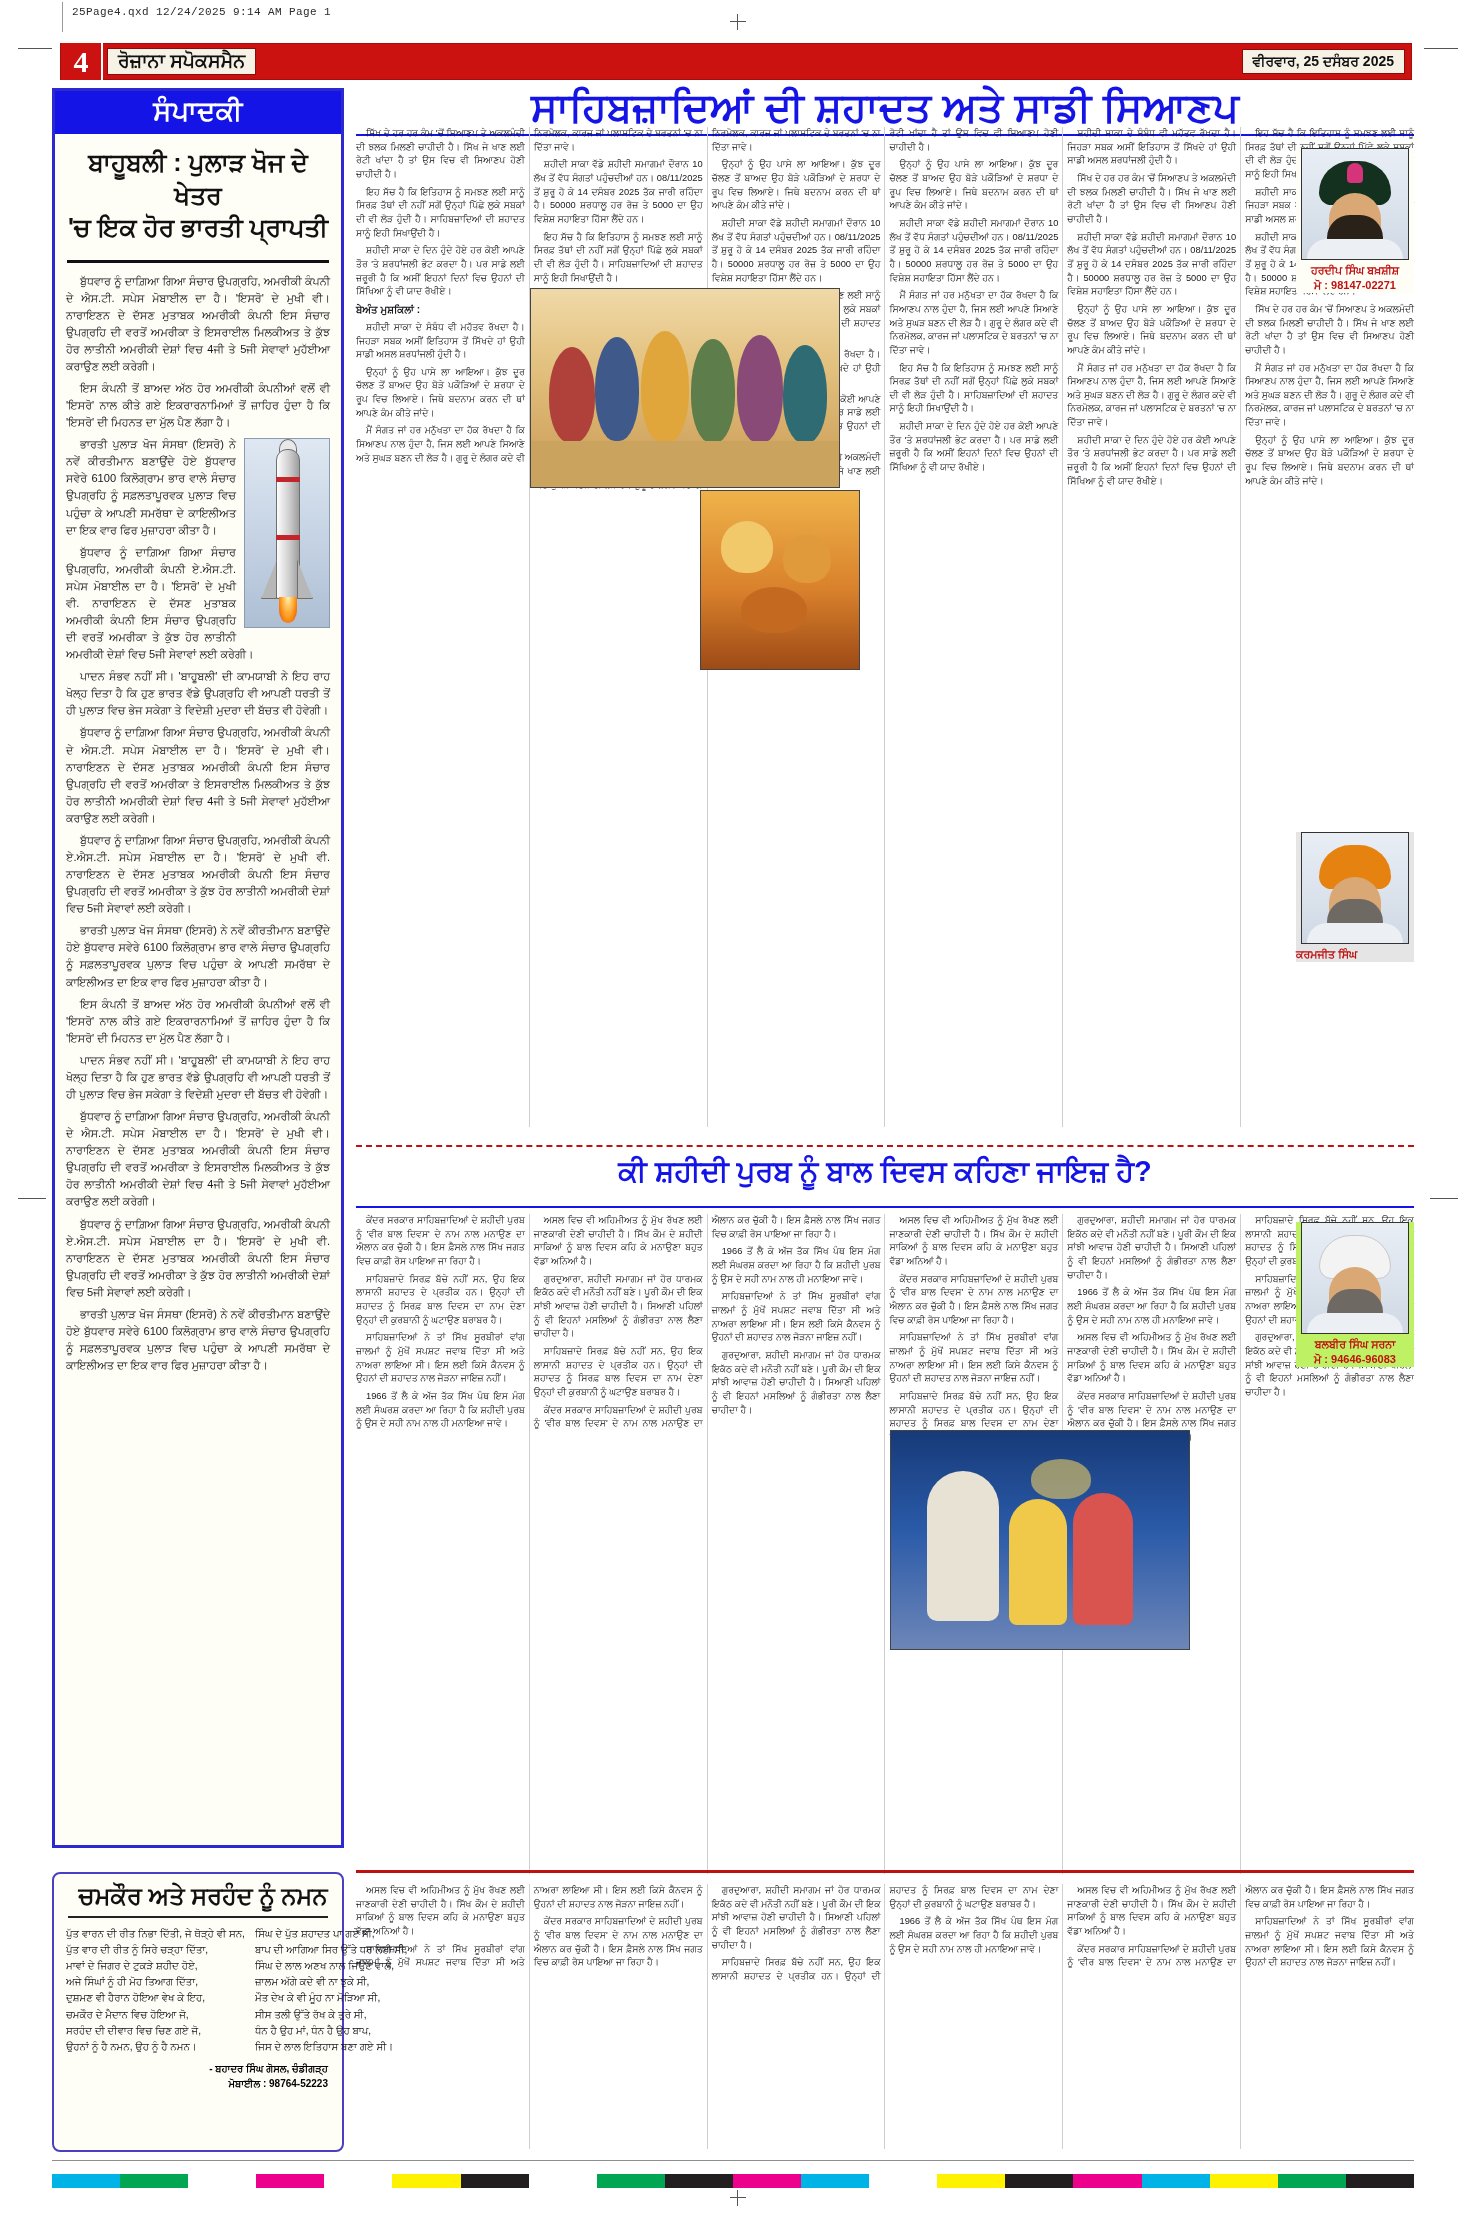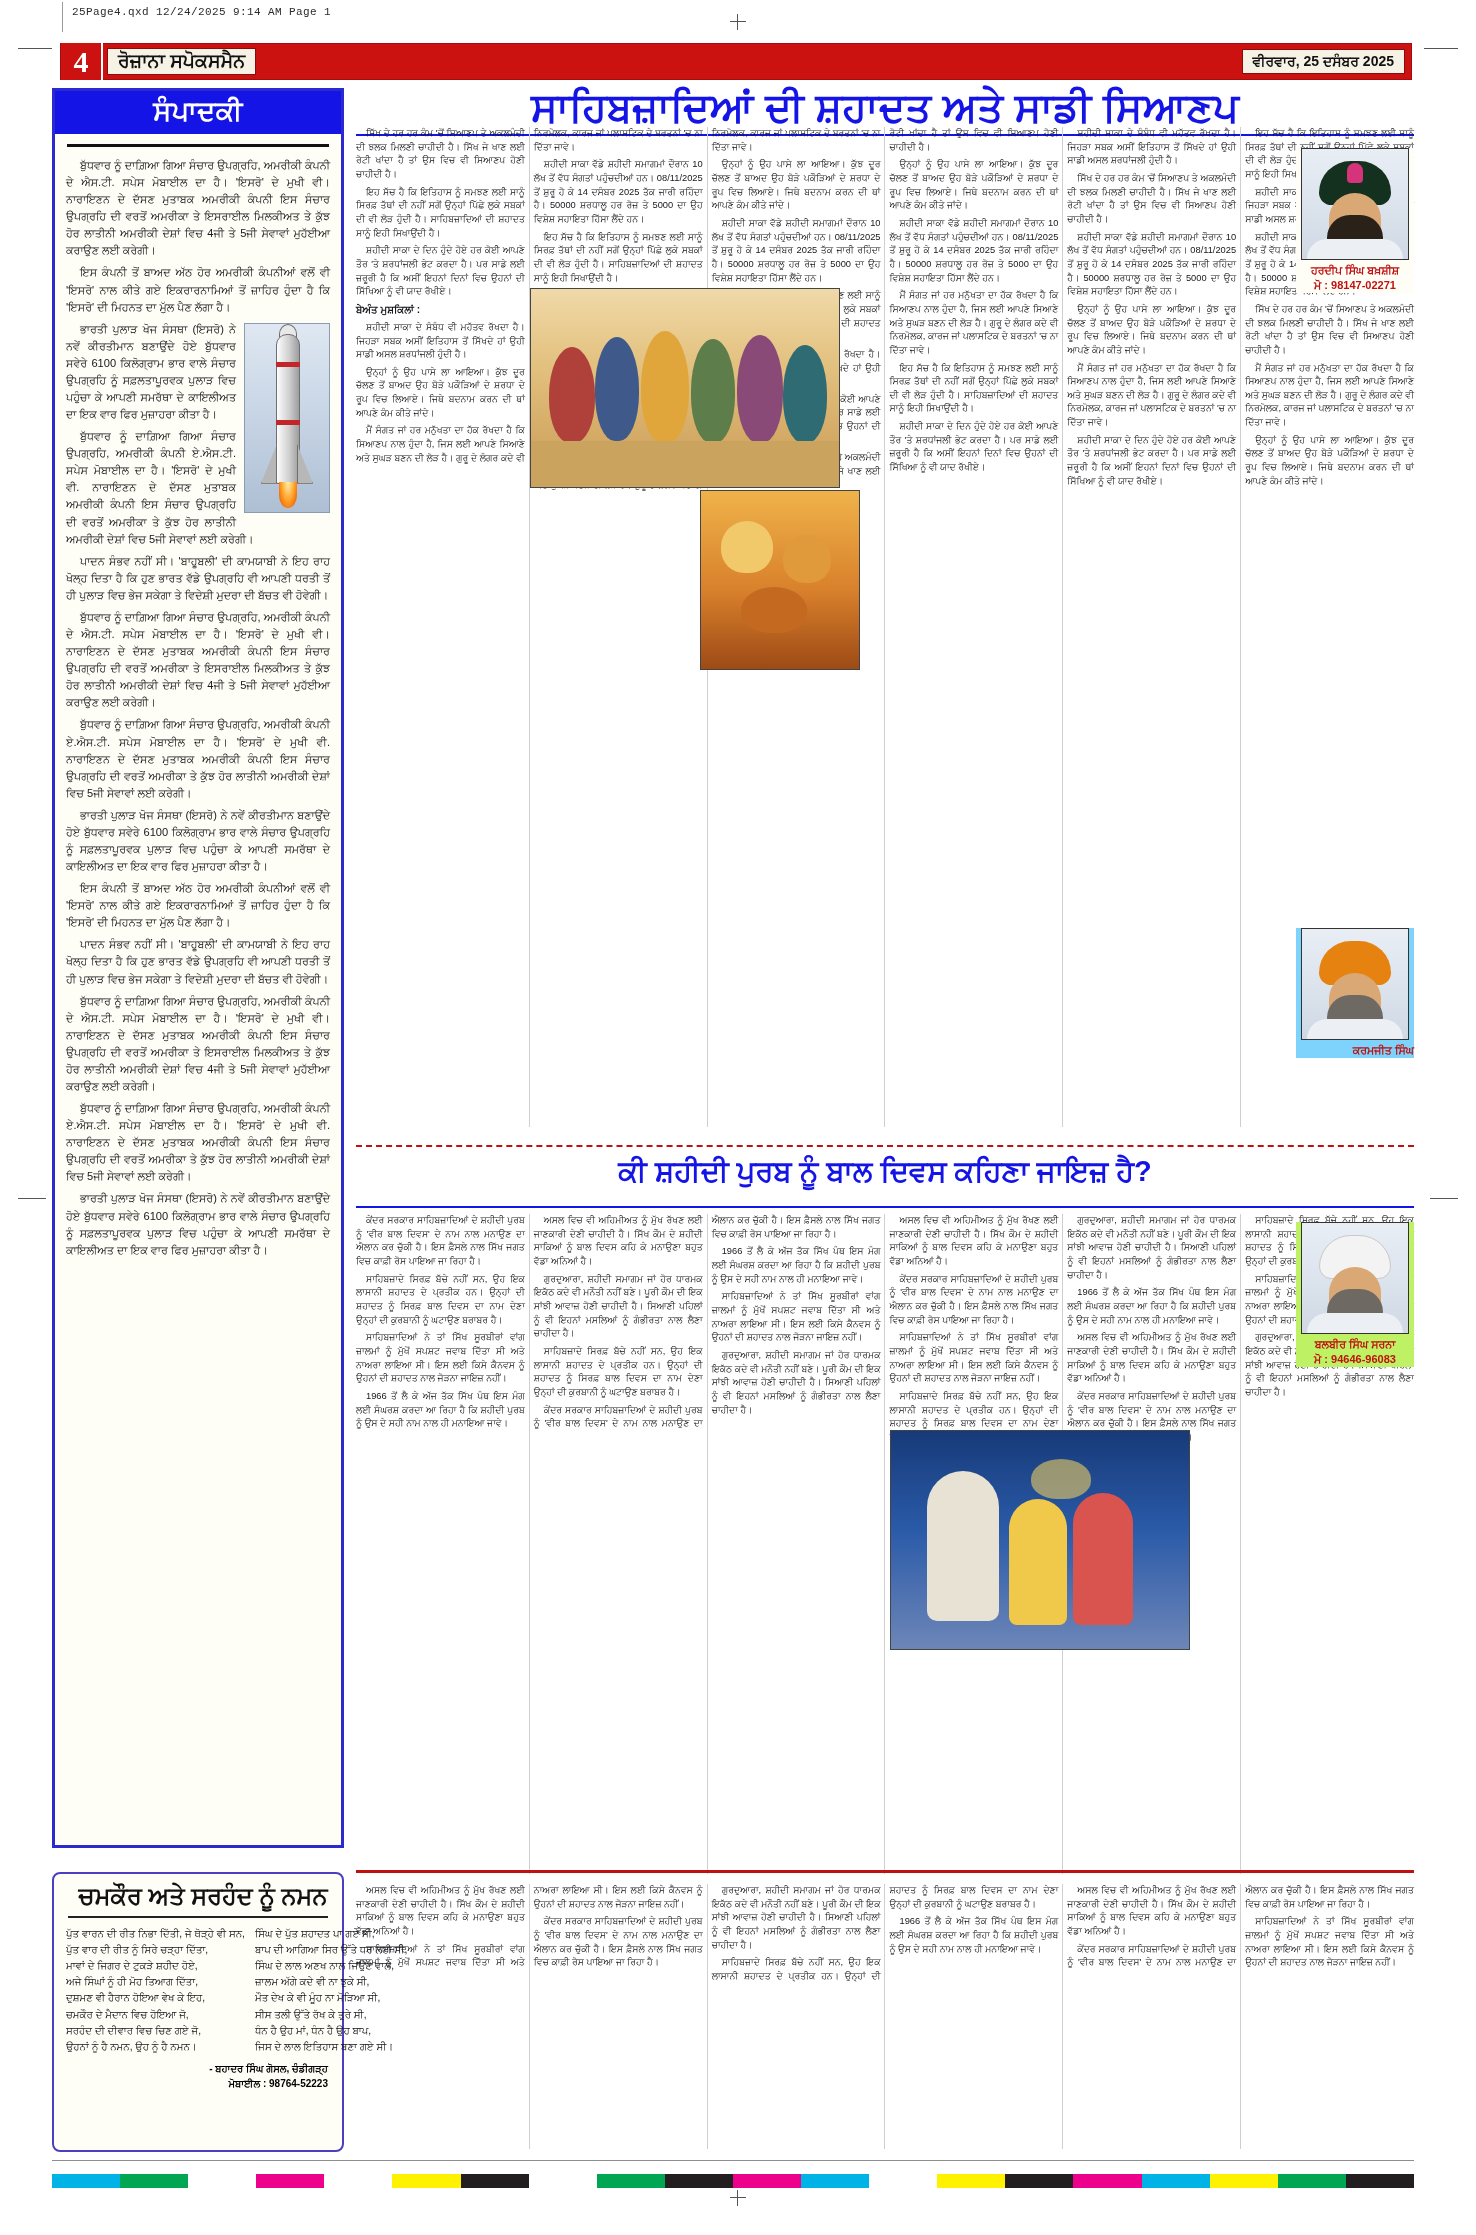--- a/index.html
+++ b/index.html
@@ -159,21 +159,21 @@
   }
   .ph-beard.grey { background:#6e6a63; }
   .ph-shoulders {
     position:absolute; left:50%; transform:translateX(-50%); bottom:0;
     width:96px; height:20px; background:#eceff3; border-radius: 40px 40px 0 0;
   }
   .author-name { color:#c01111; font-size:11px; font-weight:bold; margin-top:3px; line-height:1.35; }
   .author-phone { color:#c01111; font-size:11px; font-weight:bold; line-height:1.35; }
 
   .author2 {
-    position: absolute; right: 62px; top: 928px; width: 118px; text-align:right; z-index:5; background:#7dd3fc;
+    position: absolute; right: 62px; top: 832px; width: 118px; text-align:left; z-index:5; background:#e5e5e5;
   }
 
   
   .photo-a {
     position:absolute; left: 530px; top: 288px; width: 310px; height: 200px;
     border: 1px solid #444; overflow:hidden;
     background: linear-gradient(180deg,#f0d9a8 0%,#e2c07d 40%,#c99a55 100%);
   }
   .photo-b {
     position:absolute; left: 700px; top: 490px; width: 160px; height: 180px;
@@ -246,20 +246,24 @@
   <div class="crop" style="left:1430px; top:1198px; width:28px; height:1px;"></div>
 
   <div class="masthead">
     <div class="mast-num">4</div>
     <div class="mast-name">ਰੋਜ਼ਾਨਾ ਸਪੋਕਸਮੈਨ</div>
     <div class="mast-date">ਵੀਰਵਾਰ, 25 ਦਸੰਬਰ 2025</div>
   </div>
 
   <div class="edit-box">
     <div class="edit-banner">ਸੰਪਾਦਕੀ</div>
+    <div class="edit-title">
+      <span class="txt">ਬਾਹੂਬਲੀ : ਪੁਲਾੜ ਖੋਜ ਦੇ ਖੇਤਰ</span>
+      <span class="l2">'ਚ ਇਕ ਹੋਰ ਭਾਰਤੀ ਪ੍ਰਾਪਤੀ</span>
+    </div>
     <div class="edit-rule"></div>
     <div class="edit-body">
       <p>ਬੁੱਧਵਾਰ ਨੂੰ ਦਾਗ਼ਿਆ ਗਿਆ ਸੰਚਾਰ ਉਪਗ੍ਰਹਿ, ਅਮਰੀਕੀ ਕੰਪਨੀ ਦੇ ਐਸ.ਟੀ. ਸਪੇਸ ਮੋਬਾਈਲ ਦਾ ਹੈ। 'ਇਸਰੋ' ਦੇ ਮੁਖੀ ਵੀ। ਨਾਰਾਇਣਨ ਦੇ ਦੱਸਣ ਮੁਤਾਬਕ ਅਮਰੀਕੀ ਕੰਪਨੀ ਇਸ ਸੰਚਾਰ ਉਪਗ੍ਰਹਿ ਦੀ ਵਰਤੋਂ ਅਮਰੀਕਾ ਤੇ ਇਸਰਾਈਲ ਮਿਲਕੀਅਤ ਤੇ ਕੁੱਝ ਹੋਰ ਲਾਤੀਨੀ ਅਮਰੀਕੀ ਦੇਸ਼ਾਂ ਵਿਚ 4ਜੀ ਤੇ 5ਜੀ ਸੇਵਾਵਾਂ ਮੁਹੱਈਆ ਕਰਾਉਣ ਲਈ ਕਰੇਗੀ।</p>
       <p>ਇਸ ਕੰਪਨੀ ਤੋਂ ਬਾਅਦ ਅੱਠ ਹੋਰ ਅਮਰੀਕੀ ਕੰਪਨੀਆਂ ਵਲੋਂ ਵੀ 'ਇਸਰੋ' ਨਾਲ ਕੀਤੇ ਗਏ ਇਕਰਾਰਨਾਮਿਆਂ ਤੋਂ ਜ਼ਾਹਿਰ ਹੁੰਦਾ ਹੈ ਕਿ 'ਇਸਰੋ' ਦੀ ਮਿਹਨਤ ਦਾ ਮੁੱਲ ਪੈਣ ਲੱਗਾ ਹੈ।</p>
       <div class="rocket-wrap">
         <div class="rocket">
           <div class="rkt-nose"></div>
           <div class="rkt-body"></div>
           <div class="rkt-stripe" style="top:38px;"></div>
           <div class="rkt-stripe" style="top:96px;"></div>

